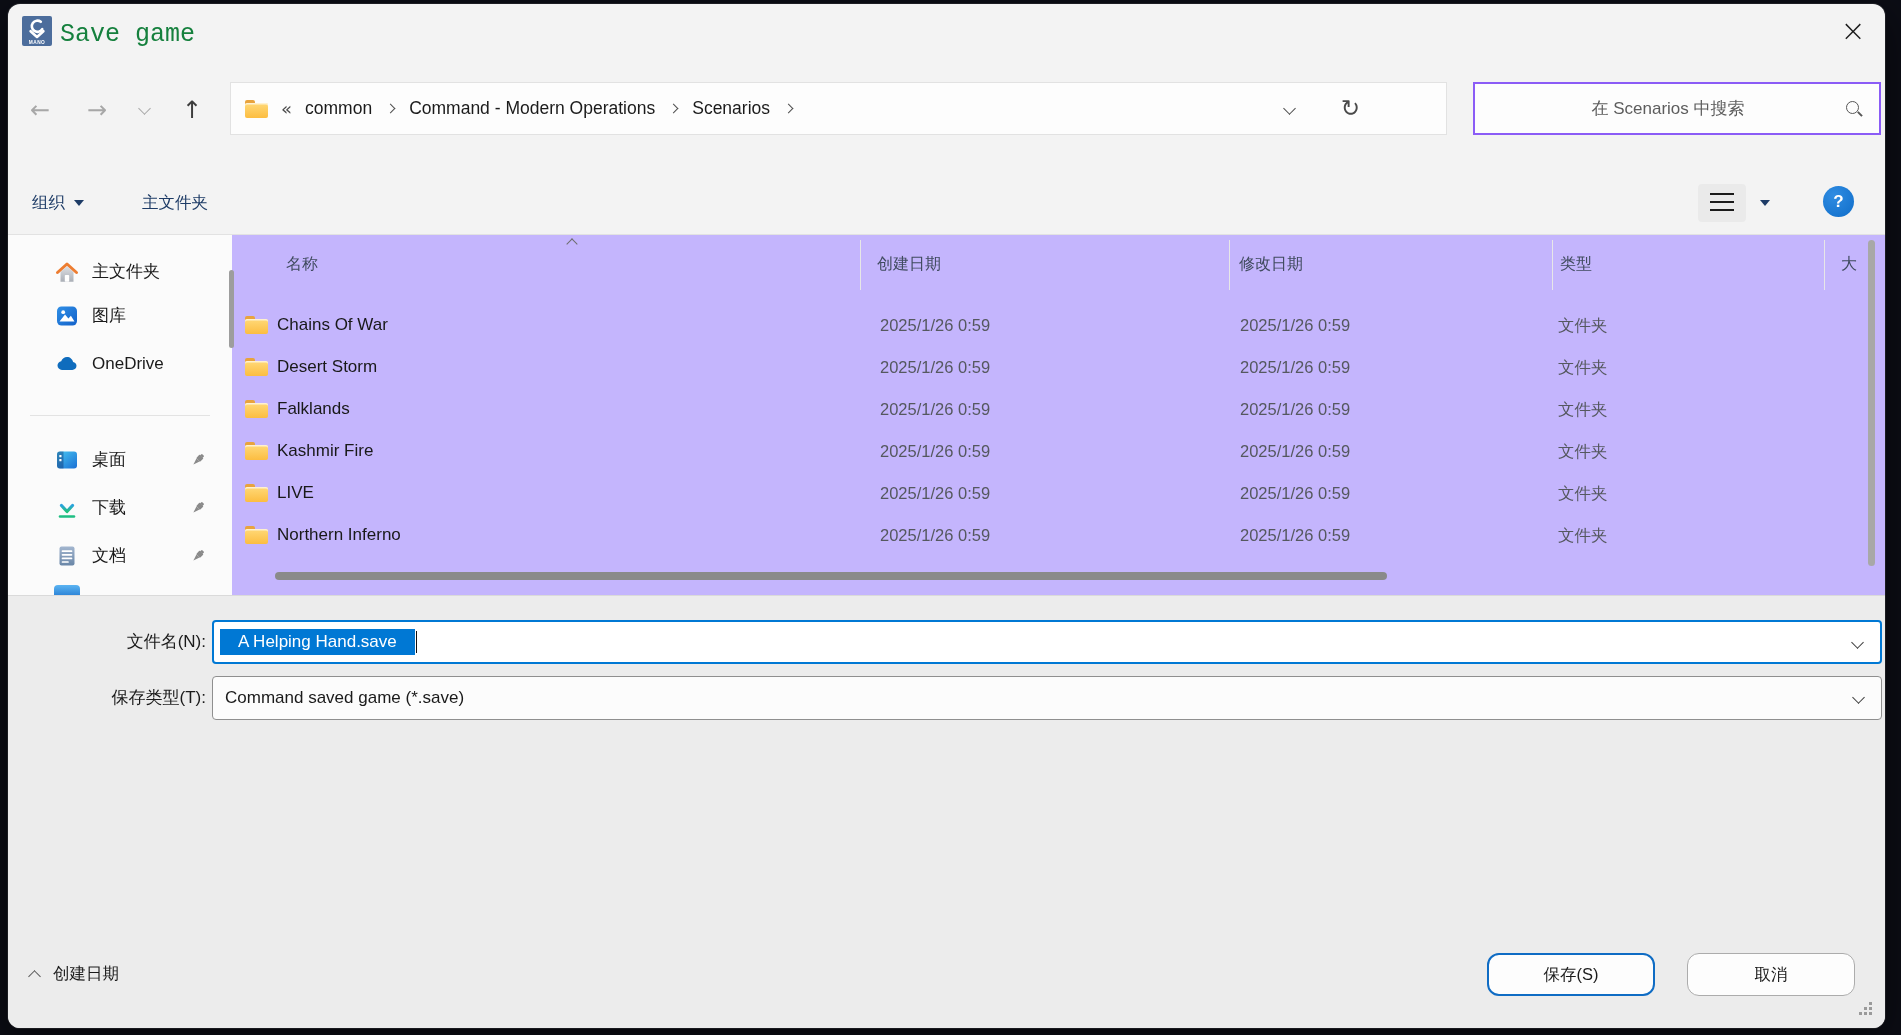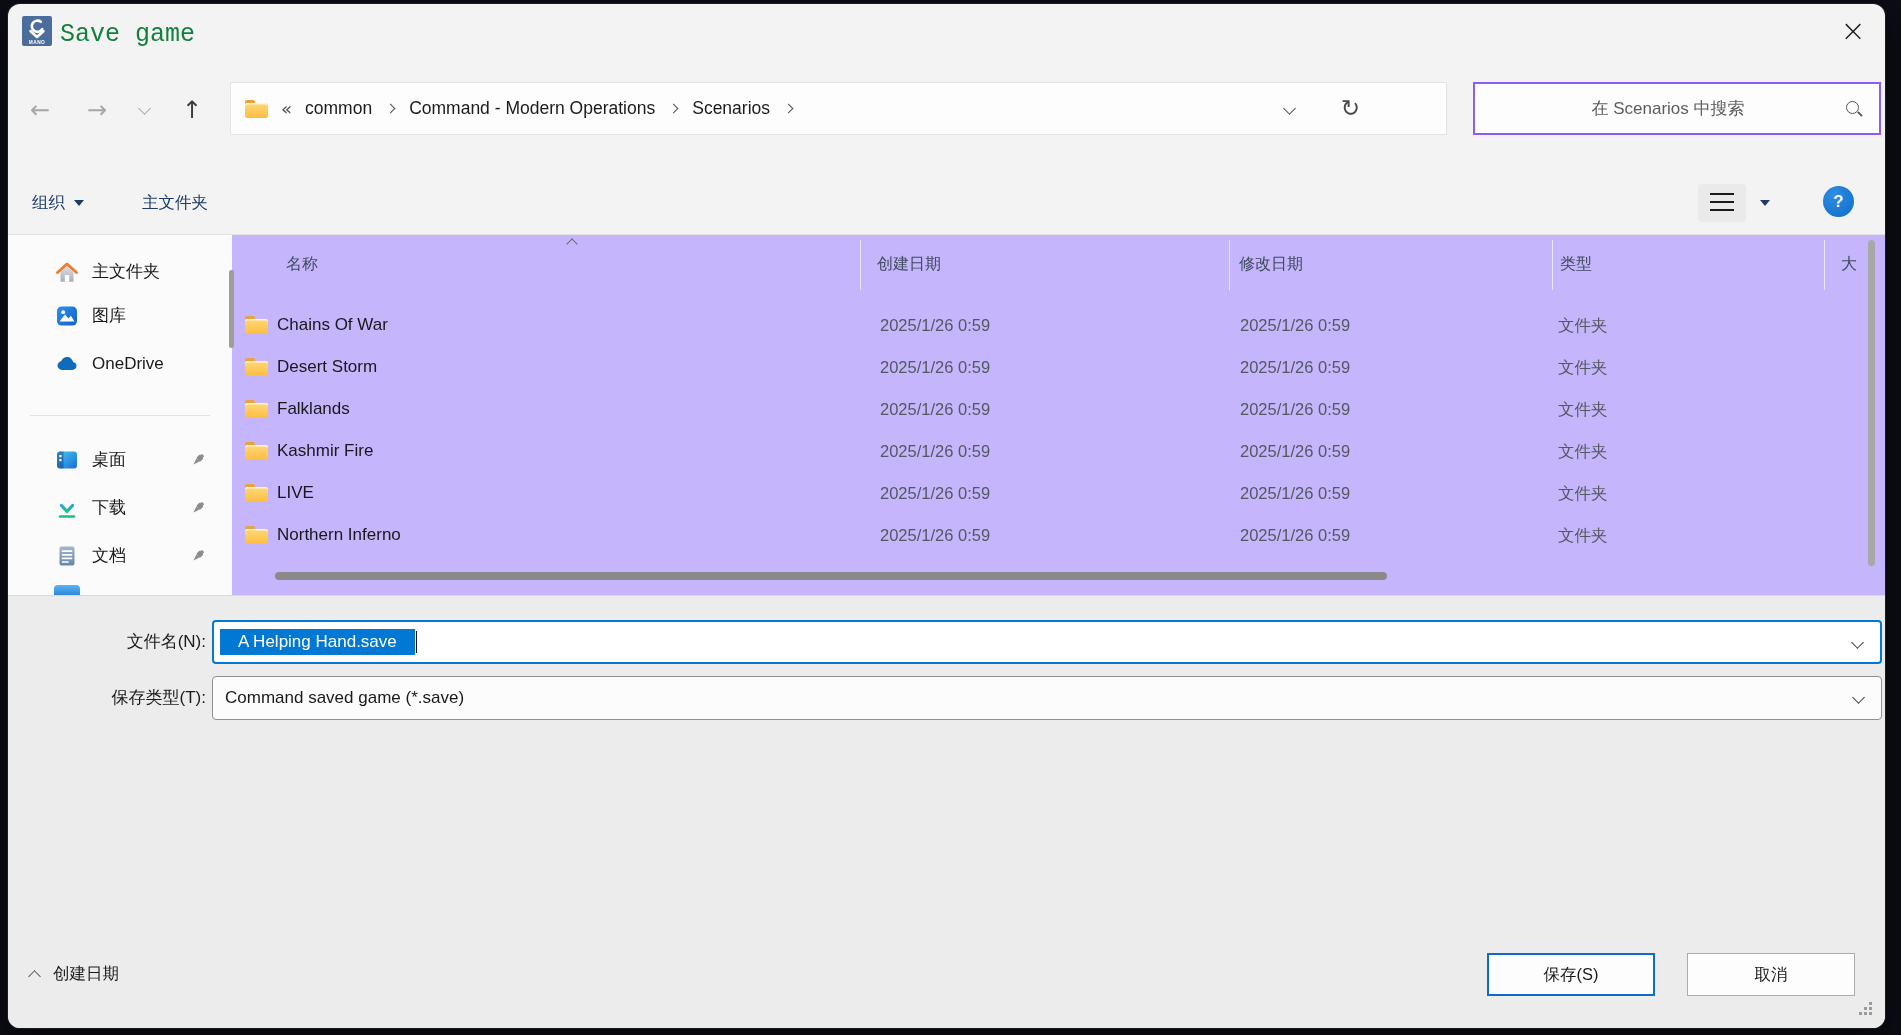--- a/index.html
+++ b/index.html
@@ -125,21 +125,21 @@
     background:#fcfcfc; border:1px solid #8f8f8f; border-radius:4px;
     display:flex; align-items:center; padding:0 27px 0 12px; cursor:pointer; }
   .combo-text { font-size:17px; color:#1a1a1a; white-space:nowrap; }
   .field-chev { position:absolute; right:18px; top:16px; border-color:#3c3c3c; }
 
   .hide-row { position:absolute; left:22px; top:360px; height:36px; display:flex;
     align-items:center; gap:14px; cursor:pointer; }
   .hide-label { font-size:16.5px; color:#1a1a1a; }
   .hide-chev { border-color:#5a5a5a; margin-top:4px; }
 
-  .btn { position:absolute; top:357px; width:168px; height:43px; border-radius:0;
+  .btn { position:absolute; top:357px; width:168px; height:43px; border-radius:12px;
     background:#fdfdfd; font-size:16.5px; color:#1a1a1a; cursor:pointer;
     font-family:"Liberation Sans","DejaVu Sans",sans-serif; }
   .btn-save { left:1479px; border:2px solid #0f6cc4; }
   .btn-cancel { left:1679px; border:1px solid #acacac; }
 
   .grip { position:absolute; right:12px; bottom:12px; width:14px; height:14px; }
   .grip::before { content:''; position:absolute; left:0; top:0; width:3px; height:3px;
     box-shadow:10px 0 0 #9a9a9a, 10px 5px 0 #9a9a9a, 5px 5px 0 #9a9a9a,
                10px 10px 0 #9a9a9a, 5px 10px 0 #9a9a9a, 0 10px 0 #9a9a9a; }
 </style>

